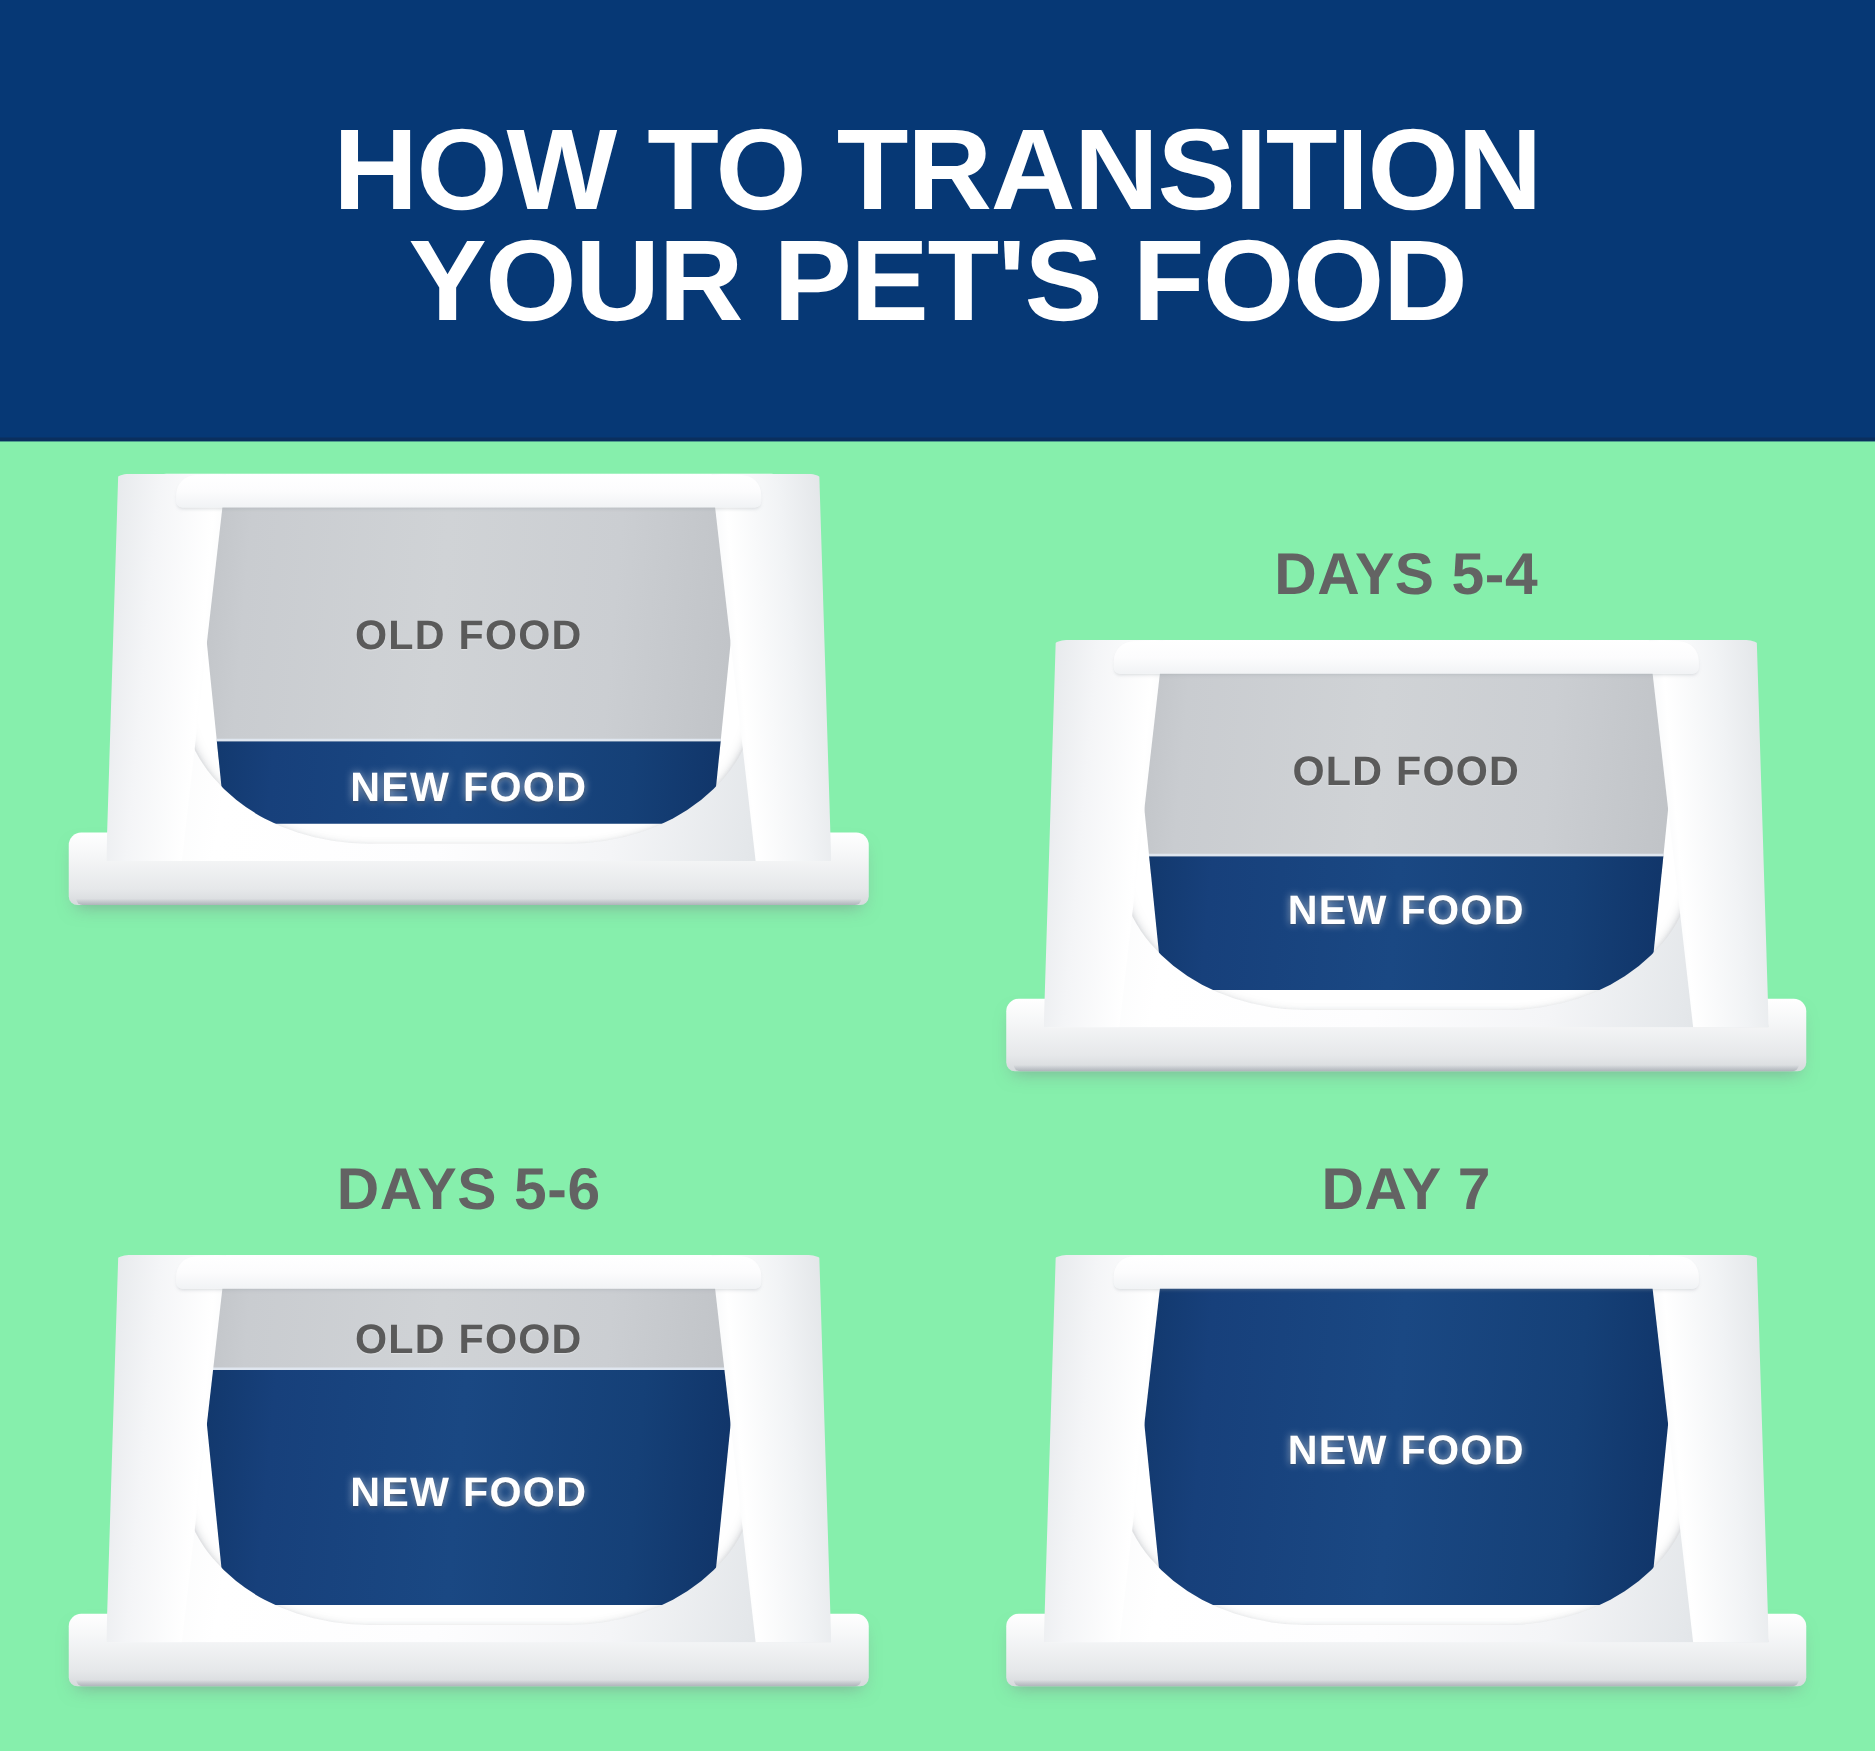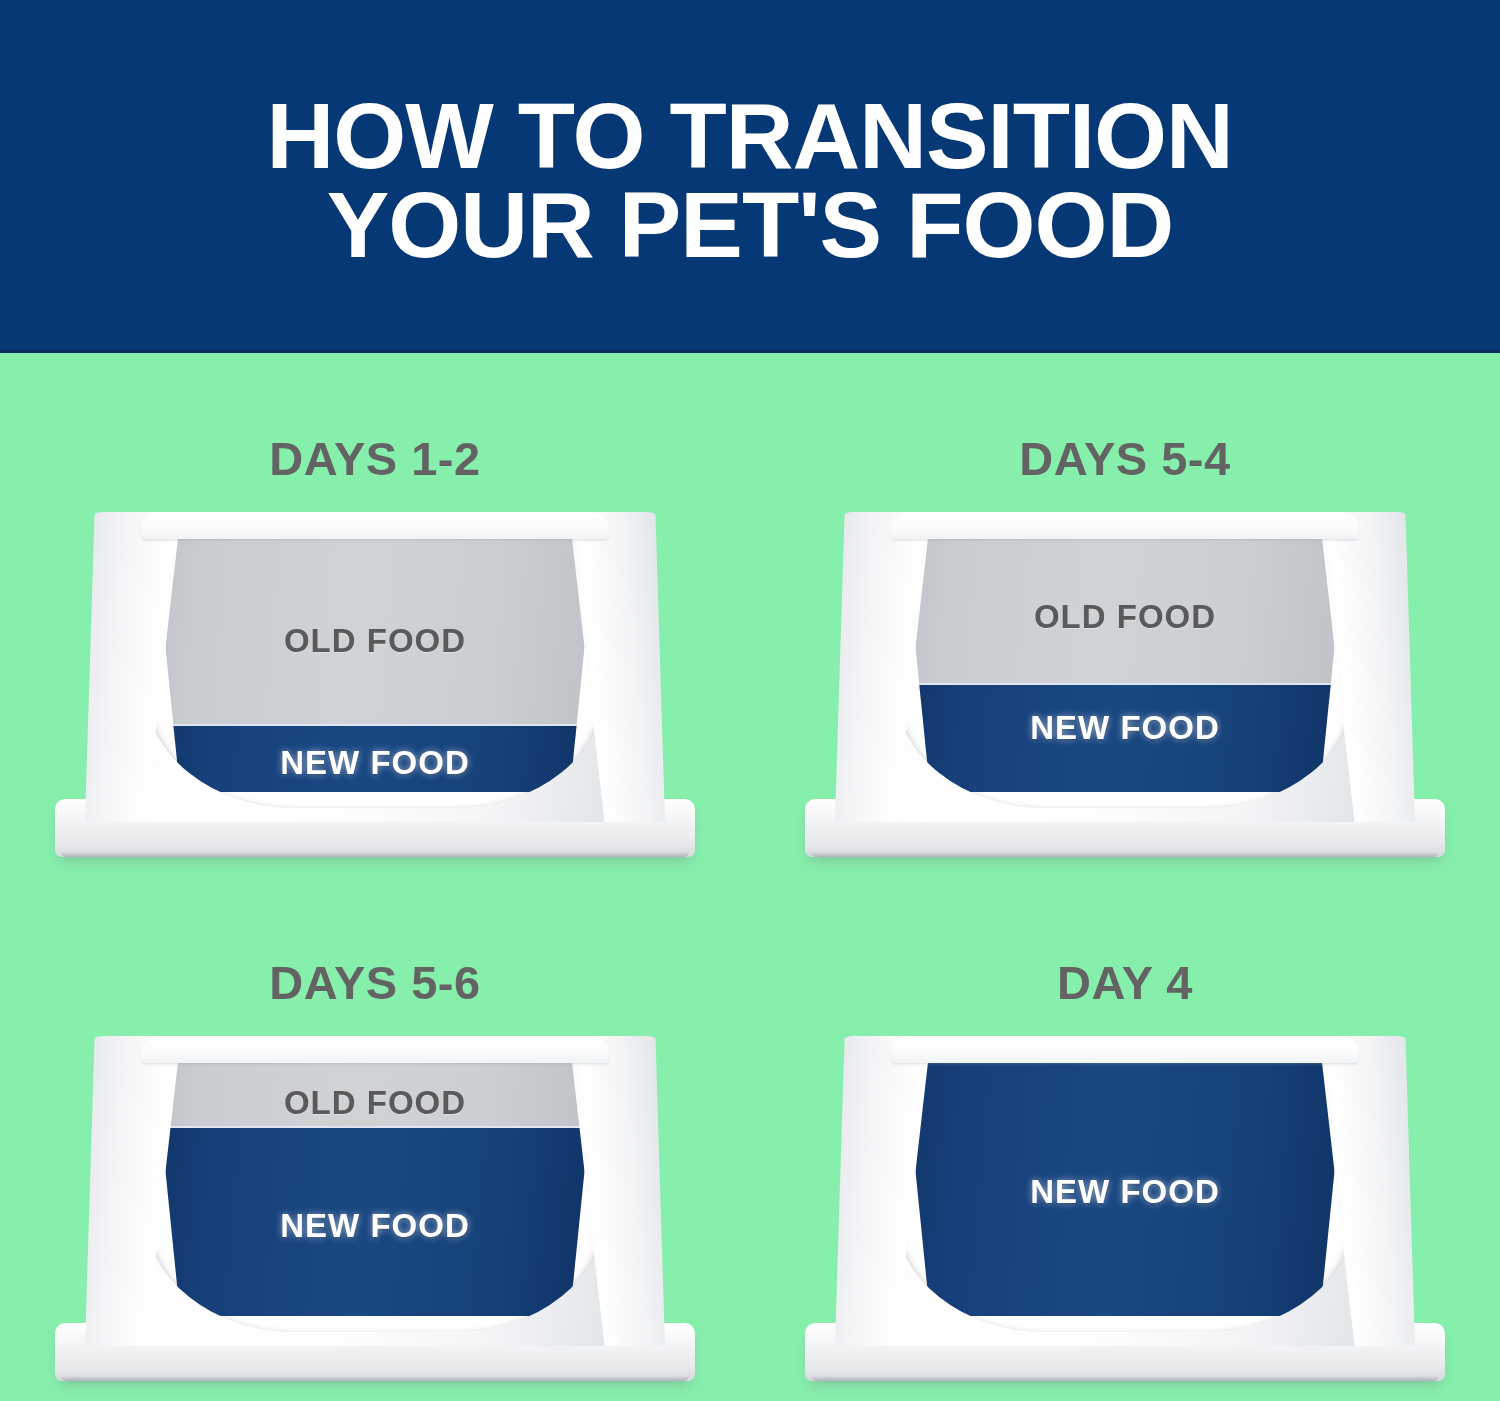--- a/index.html
+++ b/index.html
@@ -66,21 +66,21 @@
   }
 
   .card-title {
     color: #636363;
     font-size: 47px;
     font-weight: 700;
     letter-spacing: 0.5px;
     margin-top: 78px;
     white-space: nowrap;
   }
-  .row2 .card-title { margin-top: 72px; }
+  .row2 .card-title { margin-top: 40px; }
 
   
   .bowl-wrap {
     position: relative;
     width: 640px;
     height: 345px;
     margin-top: 26px;
   }
 
   
@@ -232,21 +232,20 @@
 <div class="page">
 
   <div class="header">
     <div class="header-line">HOW TO TRANSITION</div>
     <div class="header-line">YOUR PET'S FOOD</div>
   </div>
 
   <div class="grid">
 
     <div class="card row1">
-      <div class="card-title">DAYS 1-2</div>
       <div class="bowl-wrap">
         <div class="plinth"></div>
         <div class="shell"></div>
         <div class="shell-top"></div>
         <div class="cavity">
           <div class="cavity-inner">
             <div class="food-old" style="height:75%;">
               <div class="food-label label-old" style="top:42%;">OLD FOOD</div>
             </div>
             <div class="food-new" style="height:25%;">
@@ -298,21 +297,21 @@
             </div>
           </div>
         </div>
         <div class="wall-l"></div>
         <div class="wall-r"></div>
         <div class="rim"></div>
       </div>
     </div>
 
     <div class="card row2 full">
-      <div class="card-title">DAY 4</div>
+      <div class="card-title">DAY 7</div>
       <div class="bowl-wrap">
         <div class="plinth"></div>
         <div class="shell"></div>
         <div class="shell-top"></div>
         <div class="cavity">
           <div class="cavity-inner">
             <div class="food-old" style="height:0%;">
               
             </div>
             <div class="food-new" style="height:100%;">

